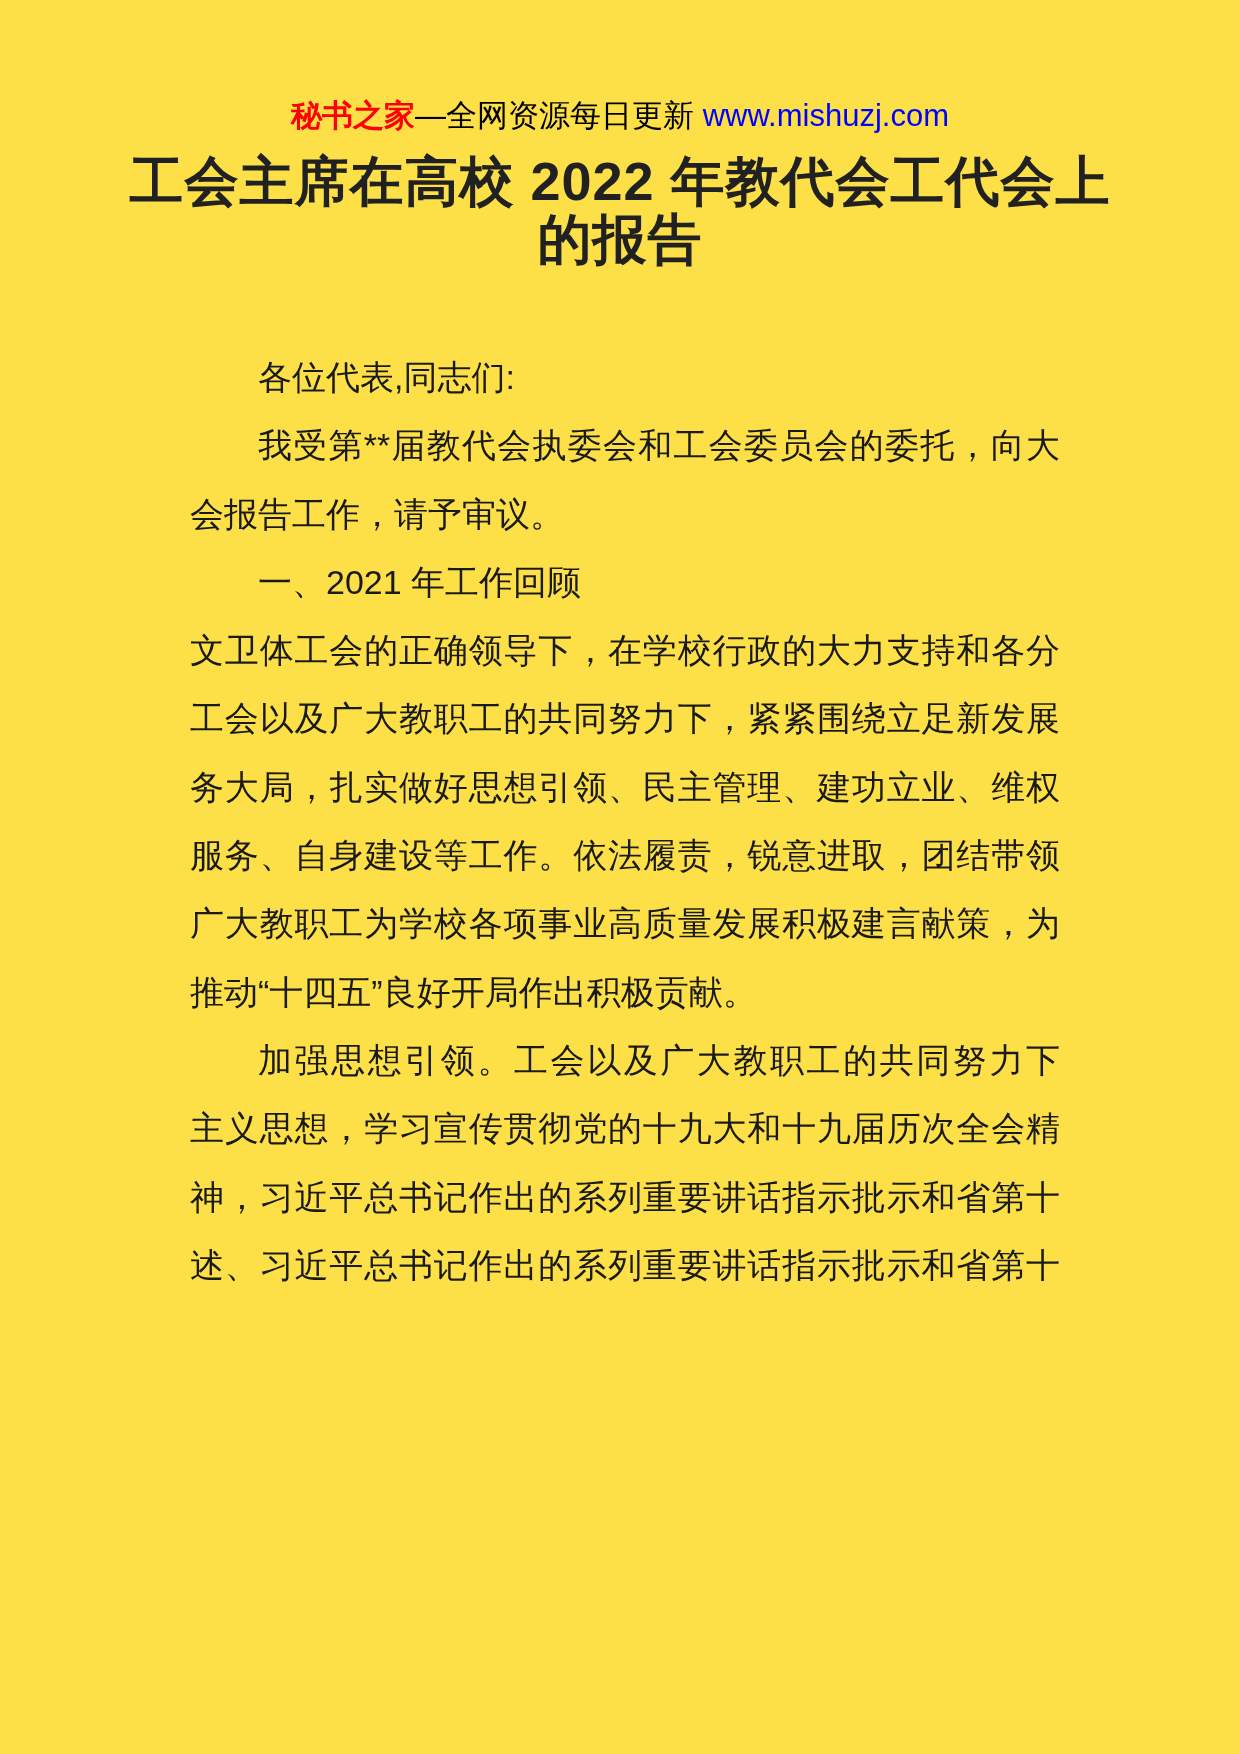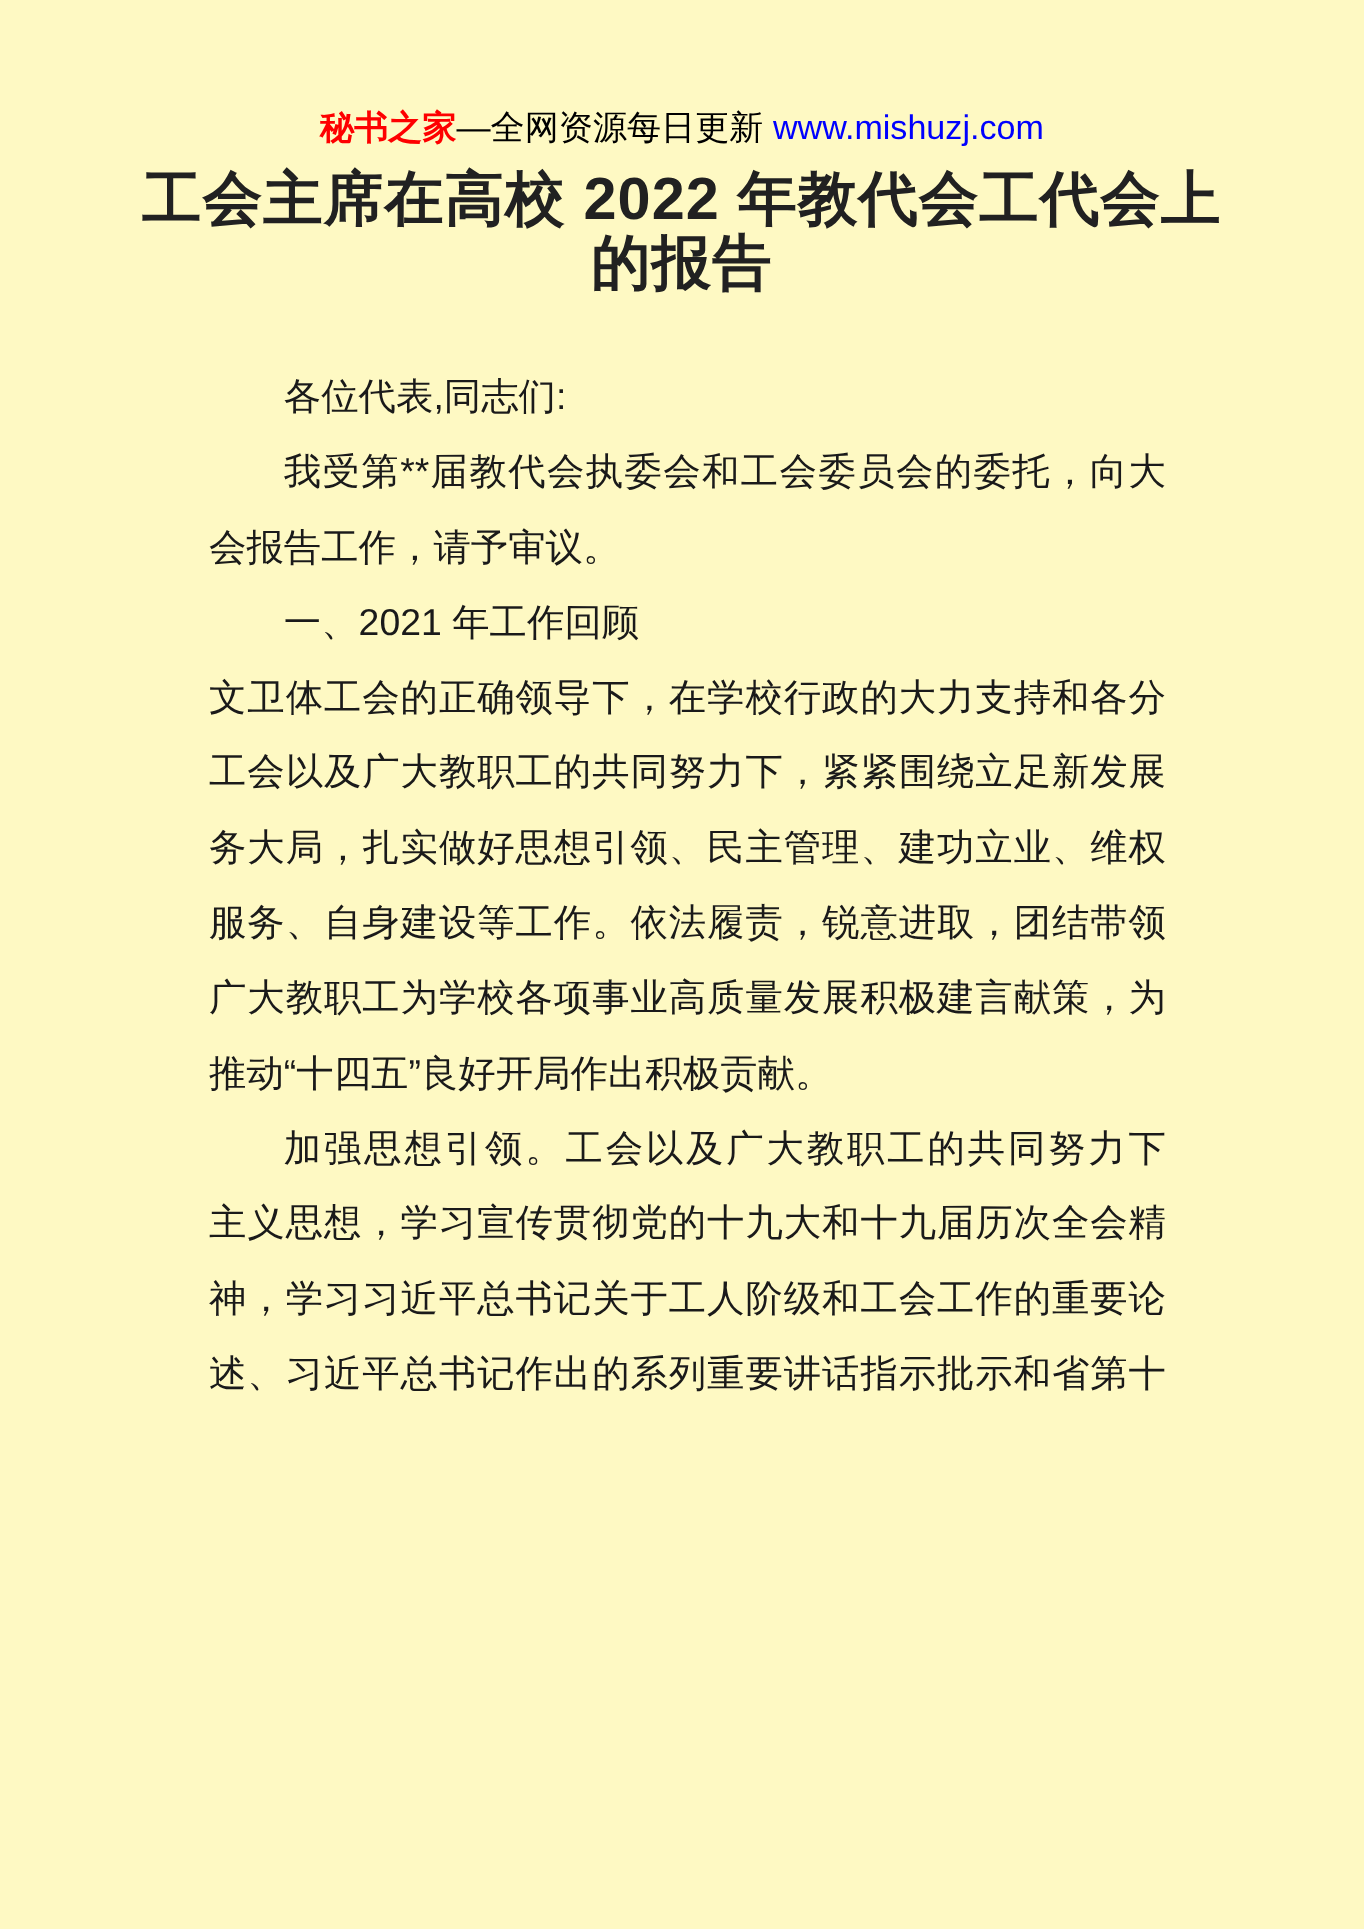--- a/index.html
+++ b/index.html
@@ -4,21 +4,21 @@
 <style>
   html, body {
     margin: 0;
     padding: 0;
     background: #ffffff;
   }
   #page {
     position: relative;
     width: 1240px;
     height: 1754px;
-    background: #fef9c3;
+    background: #fde047;
     overflow: hidden;
     font-family: "Liberation Sans", sans-serif;
     color: #1a1a1a;
   }
   
   #header {
     position: absolute;
     top: 96px;
     left: 0;
     width: 100%;
@@ -46,21 +46,21 @@
     text-align: center;
     font-size: 54px;
     line-height: 58px;
     font-weight: bold;
     color: #212121;
     letter-spacing: 1px;
   }
   
   #body-text {
     position: absolute;
-    top: 327px;
+    top: 343px;
     left: 190px;
     width: 870px;
     font-size: 34px;
     color: #1a1a1a;
   }
   .body-line {
     height: 68.3px;
     line-height: 68.3px;
     white-space: nowrap;
     text-align: left;
@@ -98,17 +98,17 @@
       <div class="body-line">会报告工作，请予审议。</div>
       <div class="body-line indent">一、2021 年工作回顾</div>
       <div class="body-line justify">文卫体工会的正确领导下，在学校行政的大力支持和各分</div>
       <div class="body-line justify">工会以及广大教职工的共同努力下，紧紧围绕立足新发展</div>
       <div class="body-line justify">务大局，扎实做好思想引领、民主管理、建功立业、维权</div>
       <div class="body-line justify">服务、自身建设等工作。依法履责，锐意进取，团结带领</div>
       <div class="body-line justify">广大教职工为学校各项事业高质量发展积极建言献策，为</div>
       <div class="body-line">推动“十四五”良好开局作出积极贡献。</div>
       <div class="body-line indent justify">加强思想引领。工会以及广大教职工的共同努力下</div>
       <div class="body-line justify">主义思想，学习宣传贯彻党的十九大和十九届历次全会精</div>
-      <div class="body-line justify">神，学习习近平总书记关于工人阶级和工会工作的重要论</div>
+      <div class="body-line justify">神，习近平总书记作出的系列重要讲话指示批示和省第十</div>
       <div class="body-line justify">述、习近平总书记作出的系列重要讲话指示批示和省第十</div>
     </div>
 
 </div>
 
 </body></html>

